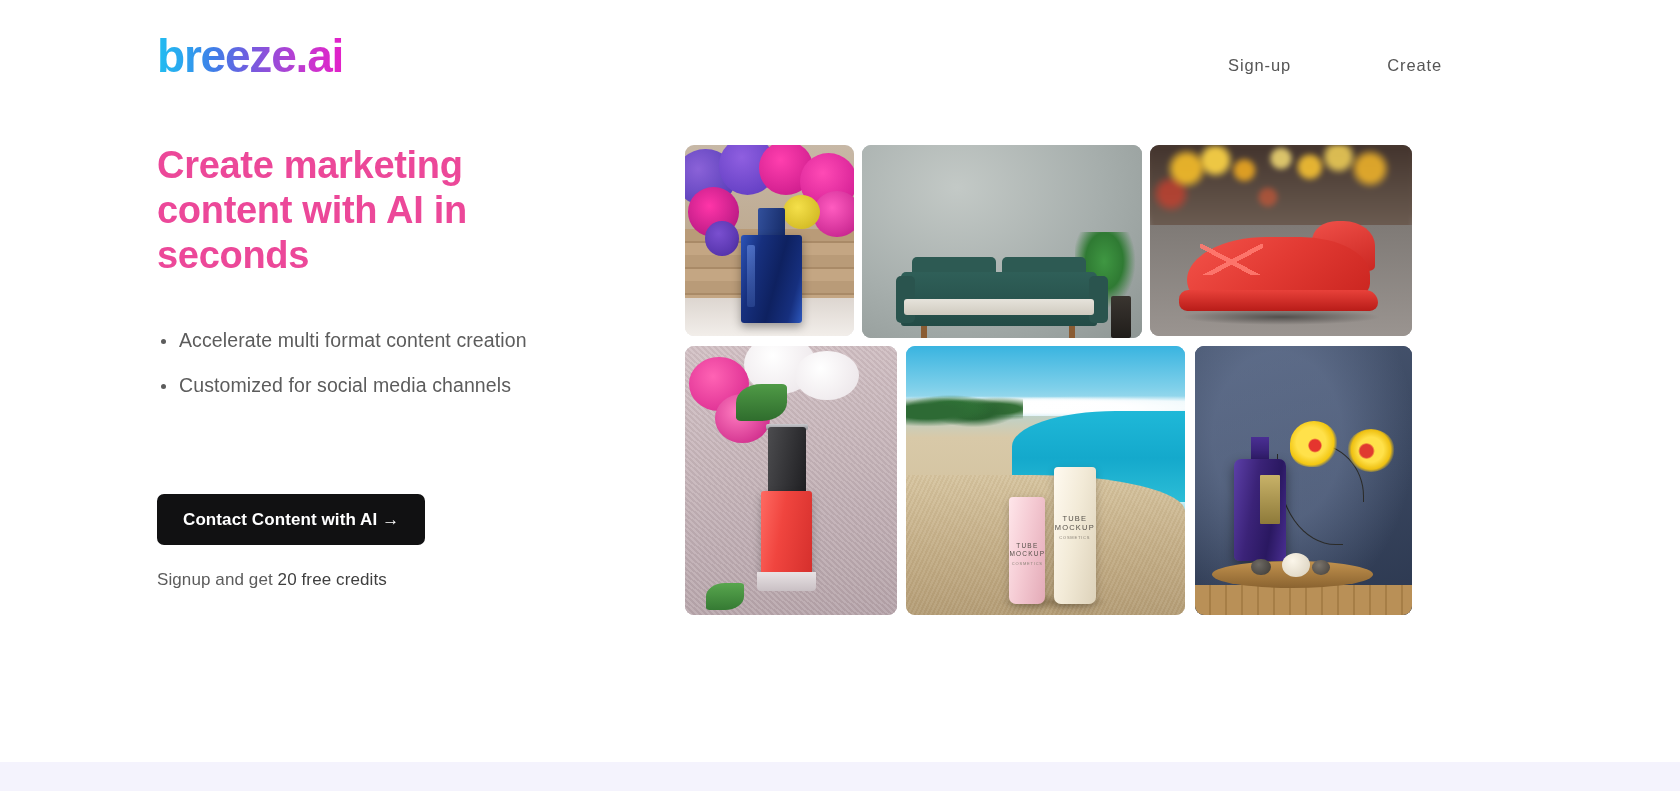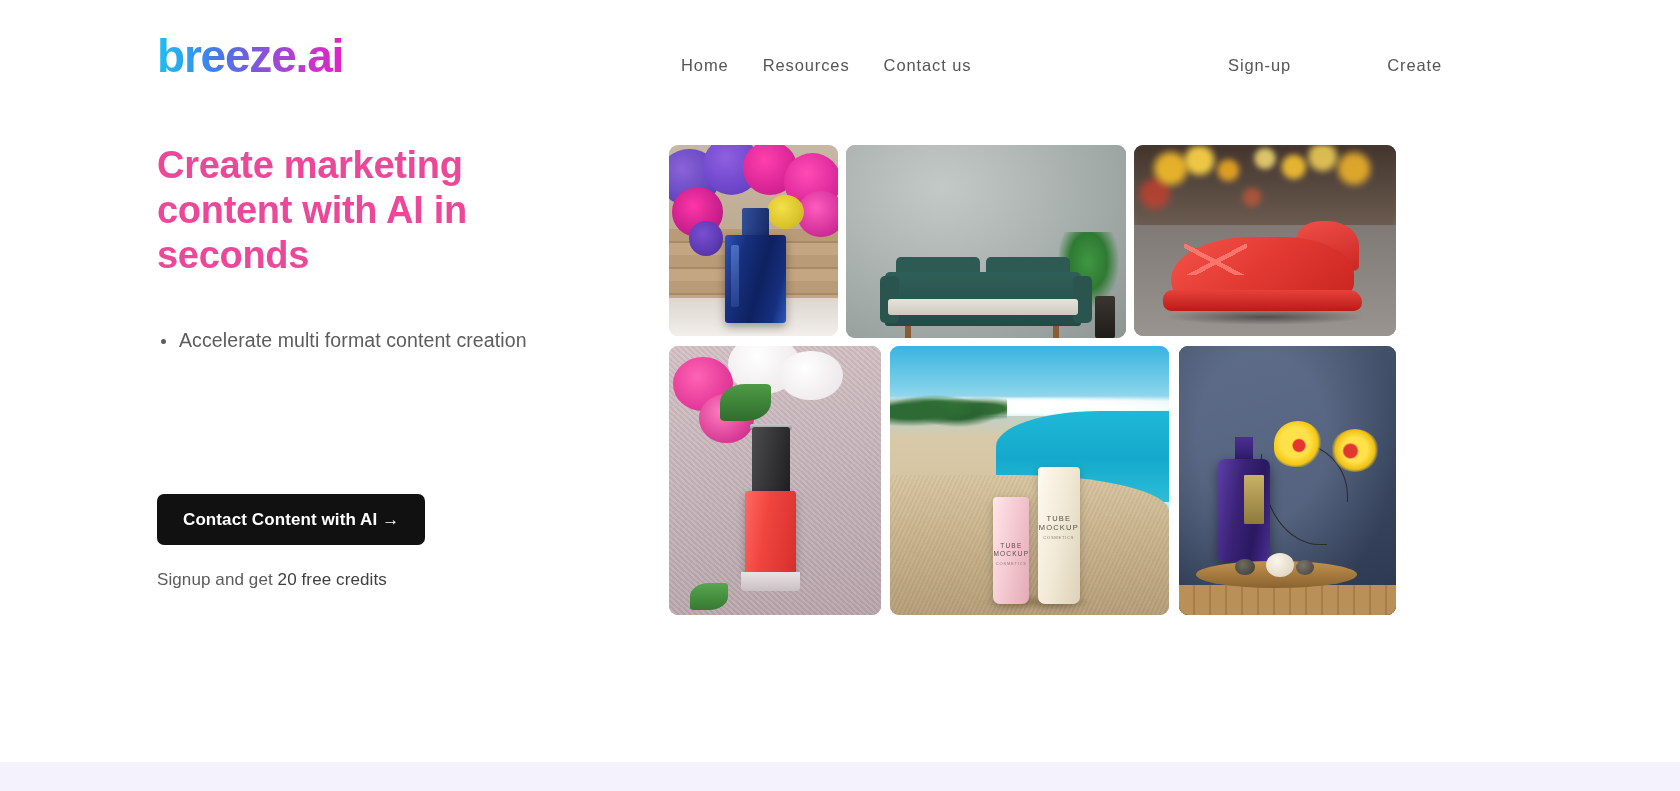--- a/index.html
+++ b/index.html
@@ -151,21 +151,21 @@
     font-size: 17px;
     color: #5c5c5c;
     letter-spacing: 0.1px;
     white-space: nowrap;
   }
   .cta-sub b { color: #3f3f3f; font-weight: 400; }
 
   
   .gallery {
     position: absolute;
-    left: 669px;
+    left: 685px;
     top: 145px;
     width: 727px;
     height: 478px;
   }
 
   .tile {
     position: absolute;
     border-radius: 9px;
     overflow: hidden;
     background: #e9e9ec;
@@ -498,39 +498,35 @@
 </style>
 </head>
 <body>
 
 <div class="page">
 
   <header class="header">
 
     <div class="logo">breeze.ai</div>
 
-    <nav class="nav-main">
-      <a class="nav-link" href="#">Home</a>
-      <a class="nav-link" href="#">Resources</a>
-      <a class="nav-link" href="#">Contact us</a>
-    </nav>
 
     <nav class="nav-right">
       <a class="nav-link" href="#">Sign-up</a>
       <a class="nav-link" href="#">Create</a>
     </nav>
 
   </header>
 
   <section class="hero-left">
 
     <h1 class="hero-title">Create marketing content with AI in seconds</h1>
 
     <ul class="hero-bullets">
       <li>Accelerate multi format content creation</li>
+      <li>Customized for social media channels</li>
     </ul>
 
   </section>
 
   <button class="cta-button">Contact Content with AI →</button>
 
   <p class="cta-sub">
     <span>Signup and get </span><b>20 free credits</b>
   </p>
 

